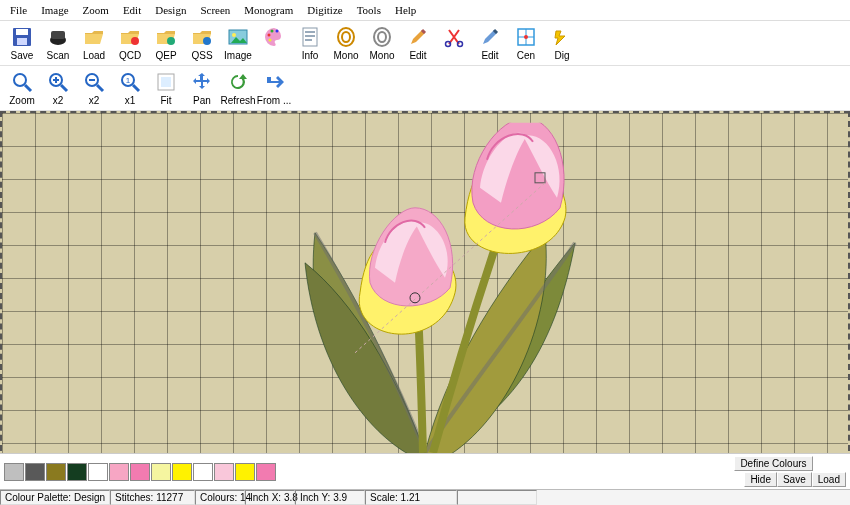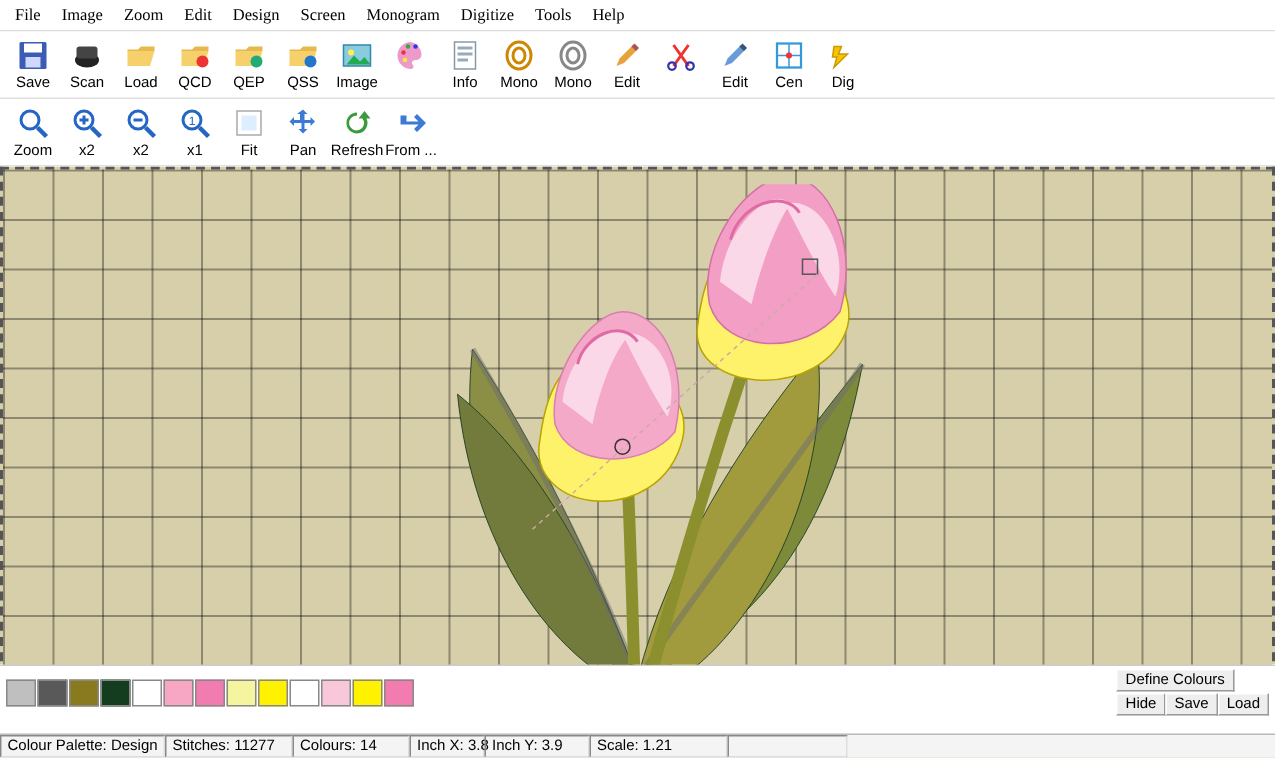--- a/index.html
+++ b/index.html
@@ -11,23 +11,23 @@
 .tbtn .ic { width: 24px; height: 24px; display: flex; align-items: center; justify-content: center; }
 .tbtn .lbl { font-size: 10px; margin-top: 1px; white-space: nowrap; }
 .canvas-area { flex: 1; position: relative; overflow: hidden; background: #fff; }
 .hoop { position: absolute; left: 0; top: 0; right: 0; height: 350px; background: #d7cfaa; border: 2px dashed #555; }
 .grid { position: absolute; inset: 0; background-image: linear-gradient(to right, rgba(0,0,0,.35) 1px, transparent 1px), linear-gradient(to bottom, rgba(0,0,0,.35) 1px, transparent 1px); background-size: 33px 33px; }
 .design { position: absolute; left: 50%; top: 50%; transform: translate(-50%,-48%); }
 .palette-row { display: flex; align-items: center; background: #fff; border-top: 1px solid #ccc; padding: 2px 4px; }
 .swatches { display: flex; gap: 1px; }
 .sw { width: 20px; height: 18px; border: 1px solid #888; }
 .right-btns { margin-left: auto; display: flex; flex-direction: column; align-items: flex-start; gap: 1px; }
-.right-btns .row { display: flex; gap: 0; }
+.right-btns .row { display: flex; gap: 0; margin-left: 10px; }
 .btn3d { font-size: 10px; padding: 1px 5px; background: #eee; border: 1px solid #999; border-top-color: #fff; border-left-color: #fff; cursor: pointer; }
-.statusbar { display: flex; background: #f4f4f4; border-top: 1px solid #bbb; font-size: 10px; margin-top: 10px; }
+.statusbar { display: flex; background: #f4f4f4; border-top: 1px solid #bbb; font-size: 10px; }
 .cell { border: 1px inset #ddd; padding: 1px 4px; white-space: nowrap; }
 svg { display: block; }
 </style>
 </head>
 <body>
 
 <div class="menubar" id="menubar">
     <span>File</span>
     <span>Image</span>
     <span>Zoom</span>
@@ -338,18 +338,18 @@
       <span class="btn3d">Hide</span>
       <span class="btn3d">Save</span>
       <span class="btn3d">Load</span>
     </div>
   </div>
 </div>
 
 <div class="statusbar">
   <span class="cell" style="width:110px">Colour Palette: Design</span>
   <span class="cell" style="width:85px"><span>Stitches:</span> <span>11277</span></span>
-  <span class="cell" style="width:78px"><span>Colours:</span> <span>14</span></span>
+  <span class="cell" style="width:50px"><span>Colours:</span> <span>14</span></span>
   <span class="cell" style="width:50px"><span>Inch X:</span> <span>3.8</span></span>
   <span class="cell" style="width:70px"><span>Inch Y:</span> <span>3.9</span></span>
   <span class="cell" style="width:92px"><span>Scale:</span> <span>1.21</span></span>
   <span class="cell" style="width:80px">&nbsp;</span>
 </div>
 
 </body></html>

